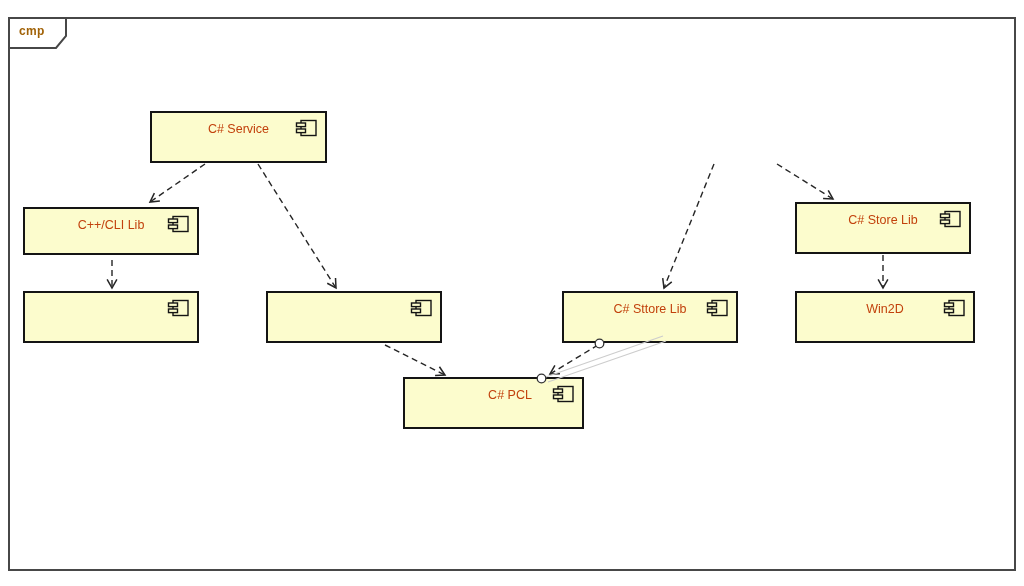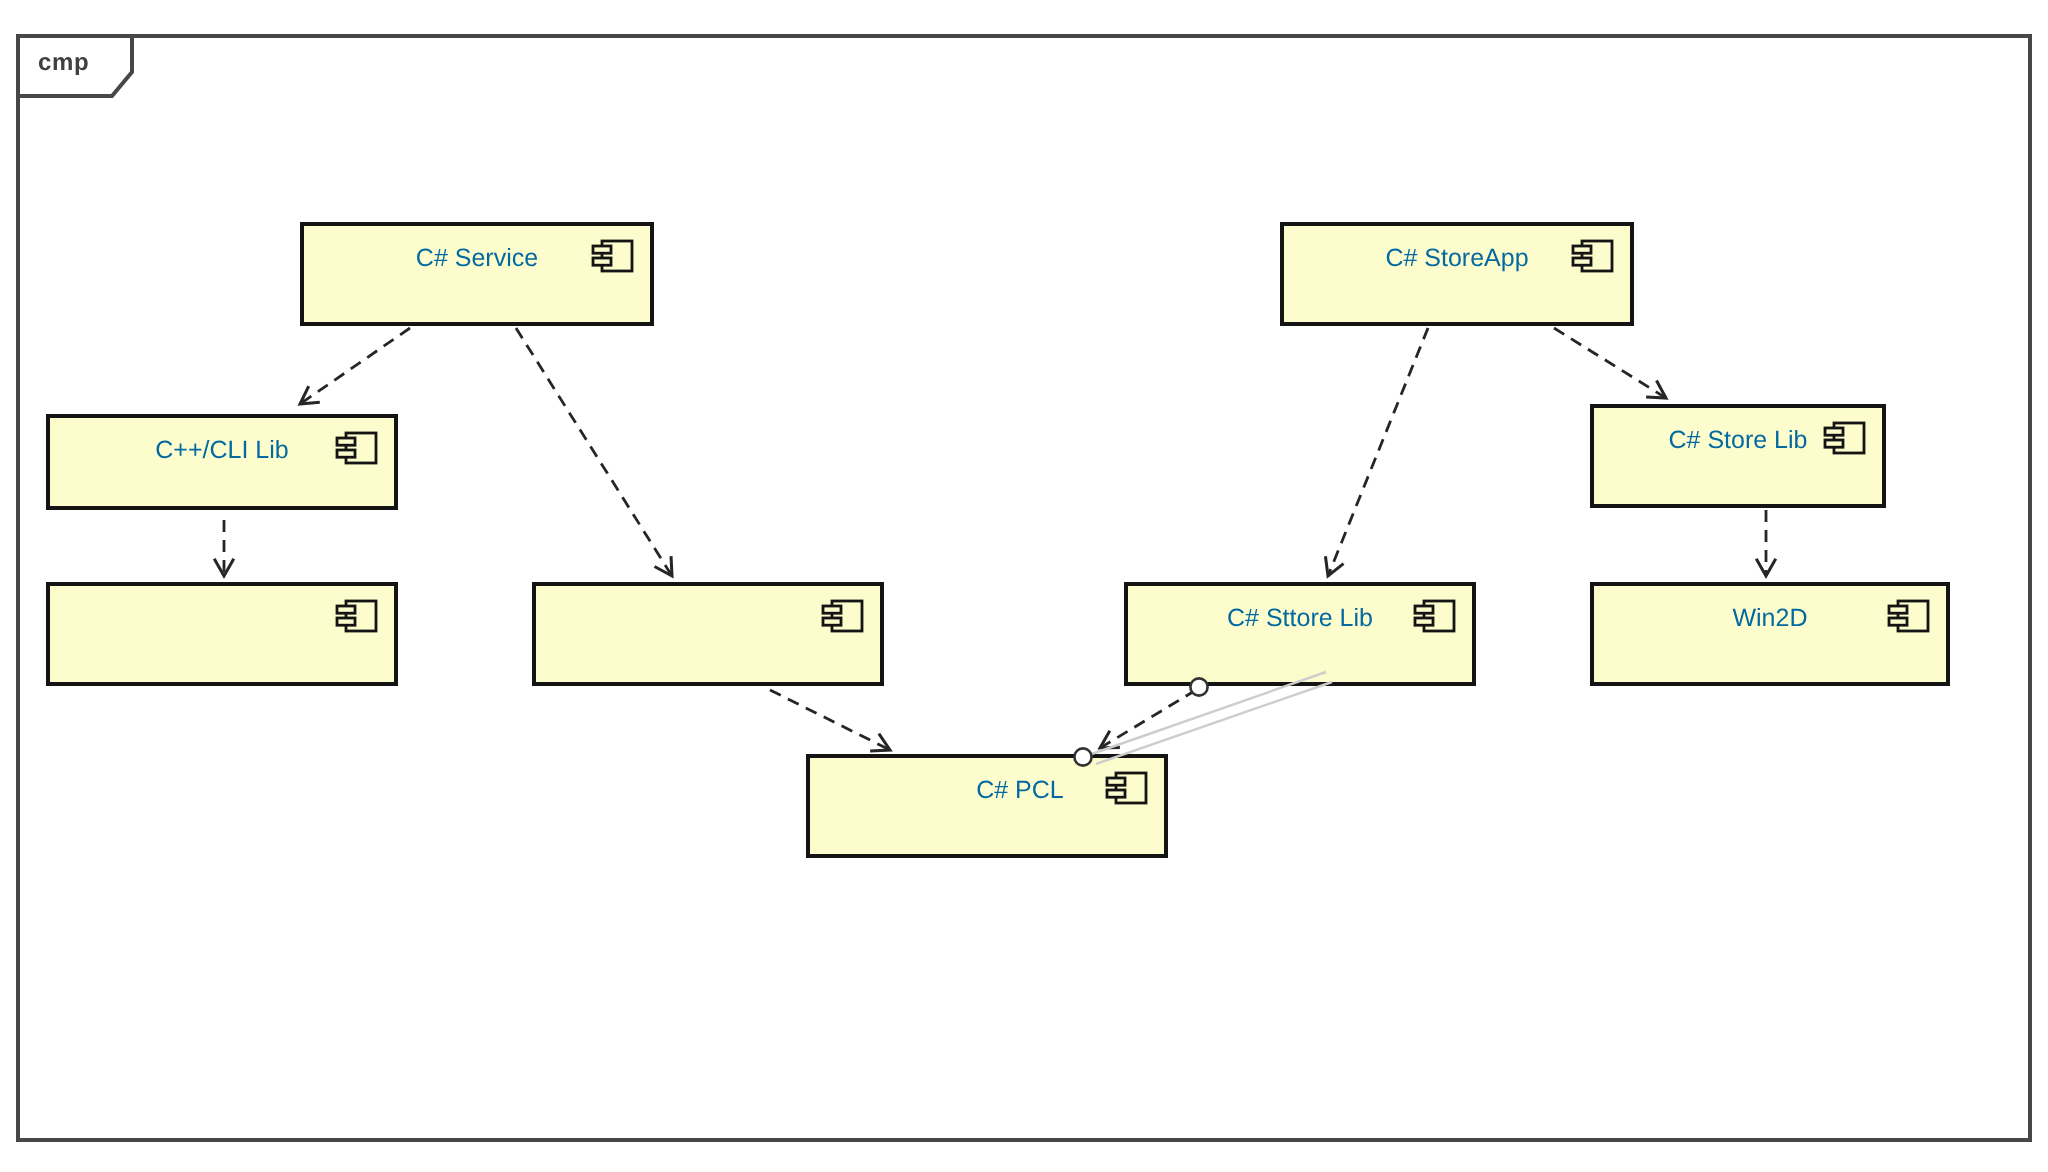--- a/index.html
+++ b/index.html
@@ -7,37 +7,37 @@
     position:relative;width:1024px;height:586px;background:#ffffff;overflow:hidden;
     font-family:"Liberation Sans", sans-serif;
   }
   .frame{
     position:absolute;left:8px;top:17px;width:1004px;height:550px;
     border:2px solid #474747;background:transparent;
   }
   .frame-tab{position:absolute;left:8px;top:17px;width:62px;height:32px;}
   .frame-tab svg{position:absolute;left:0;top:0;}
   .frame-tab .tab-label{
-    position:absolute;left:11px;top:7px;font-size:12px;font-weight:bold;color:#404040;
+    position:absolute;left:11px;top:7px;font-size:12px;font-weight:bold;color:#a16207;
     letter-spacing:0.3px;
   }
   .node{
     position:absolute;background:#fcfccd;border:2px solid #141414;
     box-sizing:border-box;
   }
   .node-label{
-    display:block;text-align:center;padding-top:9px;font-size:12.5px;color:#0369a1;
+    display:block;text-align:center;padding-top:9px;font-size:12.5px;color:#c2410c;
     white-space:nowrap;
   }
   .comp-icon{position:absolute;top:6px;right:7px;}
   
   .pos-service    {left:150px;top:111px;width:177px;height:52px;}
   .pos-storeapp   {left:640px;top:111px;width:177px;height:52px;}
   .pos-cppcli-lib {left:23px; top:207px;width:176px;height:48px;}
-  .pos-store-lib  {left:795px;top:202px;width:148px;height:52px;}
+  .pos-store-lib  {left:795px;top:202px;width:176px;height:52px;}
   .pos-ccpp-dll   {left:23px; top:291px;width:176px;height:52px;}
   .pos-desktop-lib{left:266px;top:291px;width:176px;height:52px;}
   .pos-sttore-lib {left:562px;top:291px;width:176px;height:52px;}
   .pos-win2d      {left:795px;top:291px;width:180px;height:52px;}
   .pos-pcl        {left:403px;top:377px;width:181px;height:52px;padding-left:33px;}
   .edge-layer{position:absolute;left:0;top:0;width:1024px;height:586px;pointer-events:none;}
 </style>
 </head>
 <body>
 
@@ -53,28 +53,20 @@
 
   <div class="node pos-service">
     <span class="node-label">C# Service</span>
     <svg class="comp-icon" width="23" height="18" viewBox="0 0 23 18">
       <rect x="6" y="1.5" width="15" height="15" fill="#fcfccd" stroke="#141414" stroke-width="1.4"></rect>
       <rect x="1.5" y="4" width="9" height="3.6" fill="#fcfccd" stroke="#141414" stroke-width="1.4"></rect>
       <rect x="1.5" y="10" width="9" height="3.6" fill="#fcfccd" stroke="#141414" stroke-width="1.4"></rect>
     </svg>
   </div>
 
-  <div class="node pos-storeapp">
-    <span class="node-label">C# StoreApp</span>
-    <svg class="comp-icon" width="23" height="18" viewBox="0 0 23 18">
-      <rect x="6" y="1.5" width="15" height="15" fill="#fcfccd" stroke="#141414" stroke-width="1.4"></rect>
-      <rect x="1.5" y="4" width="9" height="3.6" fill="#fcfccd" stroke="#141414" stroke-width="1.4"></rect>
-      <rect x="1.5" y="10" width="9" height="3.6" fill="#fcfccd" stroke="#141414" stroke-width="1.4"></rect>
-    </svg>
-  </div>
 
   <div class="node pos-cppcli-lib">
     <span class="node-label">C++/CLI Lib</span>
     <svg class="comp-icon" width="23" height="18" viewBox="0 0 23 18">
       <rect x="6" y="1.5" width="15" height="15" fill="#fcfccd" stroke="#141414" stroke-width="1.4"></rect>
       <rect x="1.5" y="4" width="9" height="3.6" fill="#fcfccd" stroke="#141414" stroke-width="1.4"></rect>
       <rect x="1.5" y="10" width="9" height="3.6" fill="#fcfccd" stroke="#141414" stroke-width="1.4"></rect>
     </svg>
   </div>
 

